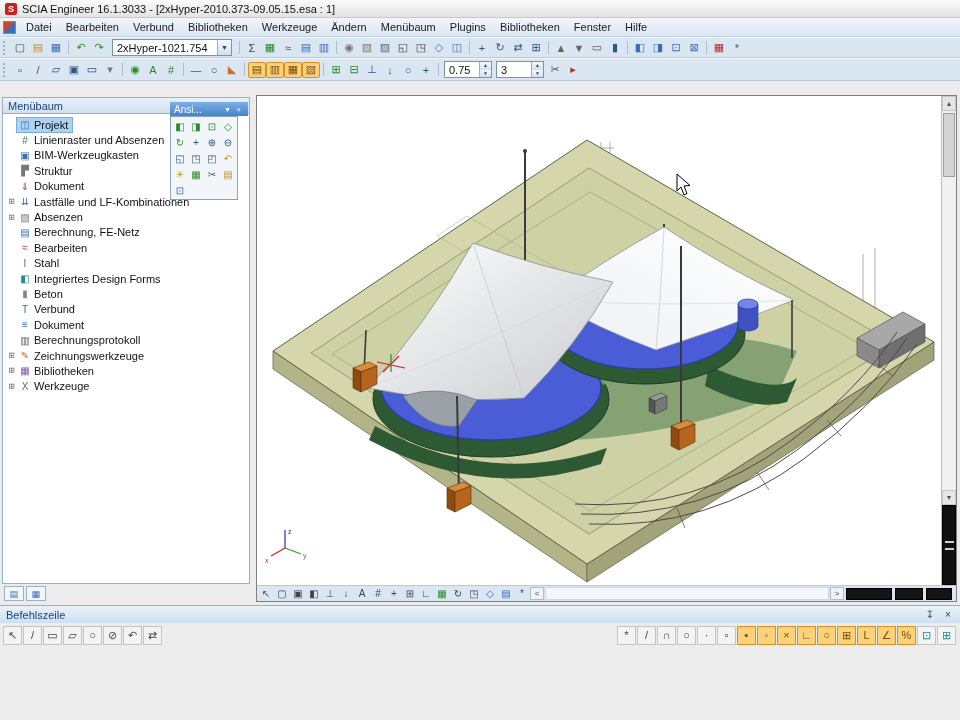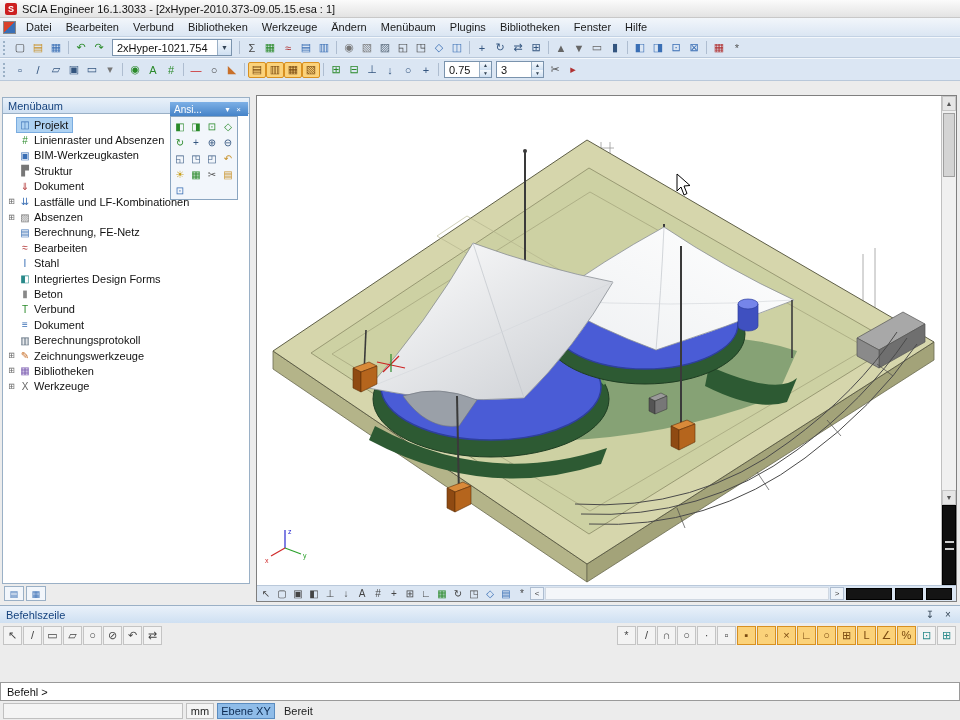--- a/index.html
+++ b/index.html
@@ -1039,25 +1039,15 @@
         </span>
 
         <span class="cti">
           <span style="color: rgb(42, 138, 138);">⊞</span>
         </span>
       </span>
   </div>
 
   <div class="cmd-gap"></div>
 
-  <div class="cmd-input">
-    <span>Befehl &gt;</span>
-  </div>
-
-  <div class="statusbar">
-    <span class="sseg blank"></span>
-    <span class="sseg unit">mm</span>
-    <span class="sseg plane">Ebene XY</span>
-    <span class="sseg state">Bereit</span>
-    <span class="sseg fill"></span>
-  </div>
+
 
 </div>
 
 </body></html>

